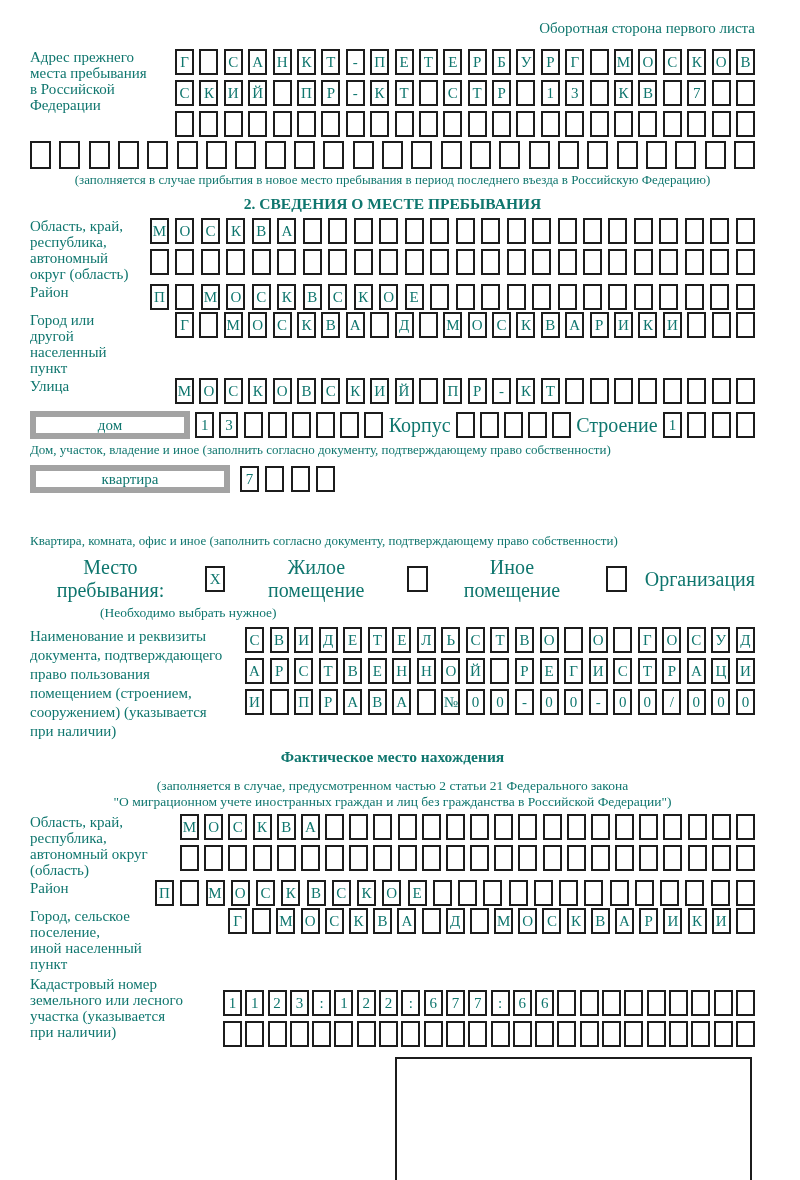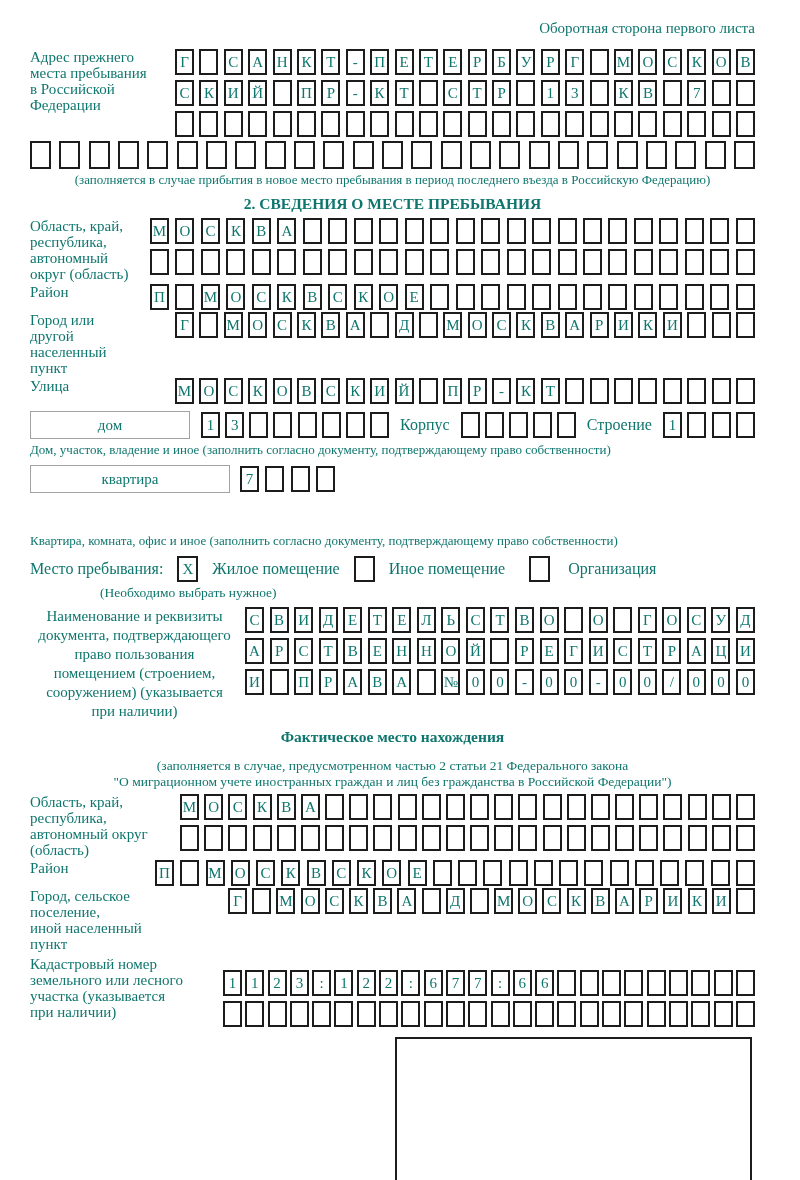--- a/index.html
+++ b/index.html
@@ -23,26 +23,26 @@
     display:flex; align-items:center; justify-content:center;
     font-size:15px; line-height:1;
   }
   .cells.big .cell { width:21px; height:28px; flex-basis:21px; }
   .w580 { width:580px; } .w605 { width:605px; } .w575 { width:575px; }
   .w600 { width:600px; } .w510 { width:510px; } .w527 { width:527px; }
   .w532 { width:532px; } .wfull { width:725px; }
   .caption { font-size:13px; text-align:center; margin-top:3px; }
   .sect-title { font-size:15.5px; font-weight:bold; text-align:center; margin:7px 0 5px 0; }
   .widebox {
-    border:1px solid #a3a3a3; height:28px;
+    border:6px solid #a3a3a3; height:28px;
     display:flex; align-items:center; justify-content:center;
     font-size:15px;
   }
   .inline-row { display:flex; align-items:center; margin-top:7px; }
-  .inline-lbl { font-size:16px;text-align:center; }
+  .inline-lbl { font-size:20px;text-align:center; }
   .checkbox {
     width:21px; height:26px; border:2px solid #1c1c1c;
     display:flex; align-items:center; justify-content:center;
     font-size:15px;
   }
   .hint { font-size:13.5px; margin:3px 0 0 70px; }
   .fact-caption { font-size:13.5px; text-align:center; margin-top:12px; }
   .stamp-box {
     margin-top:10px; margin-left:365px;
     width:357px; height:162px;
@@ -376,21 +376,21 @@
     <div class="checkbox">X</div>
     <div class="inline-lbl">Жилое помещение</div>
     <div class="checkbox"></div>
     <div class="inline-lbl">Иное помещение</div>
     <div class="checkbox" style="margin-left:10px;"></div>
     <div class="inline-lbl" style="margin-left:4px;">Организация</div>
   </div>
   <div class="hint">(Необходимо выбрать нужное)</div>
 
   <div class="field-row mt6">
-    <div class="lbl lines" style="line-height:19px;text-align:center;">Наименование и реквизиты
+    <div class="lbl lines" style="line-height:19px;">Наименование и реквизиты
 документа, подтверждающего
 право пользования
 помещением (строением,
 сооружением) (указывается
 при наличии)</div>
     <div class="rows-col">
       <div class="cells w510">
           <div class="cell">С</div>
           <div class="cell">В</div>
           <div class="cell">И</div>

